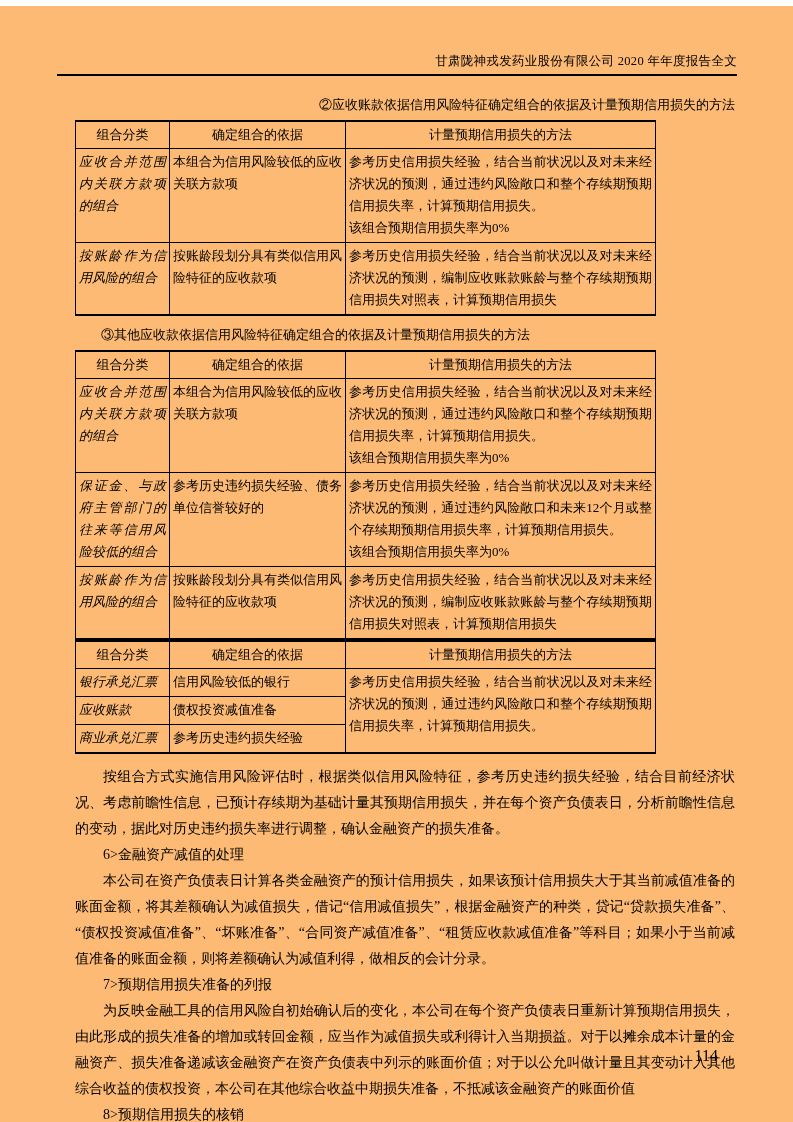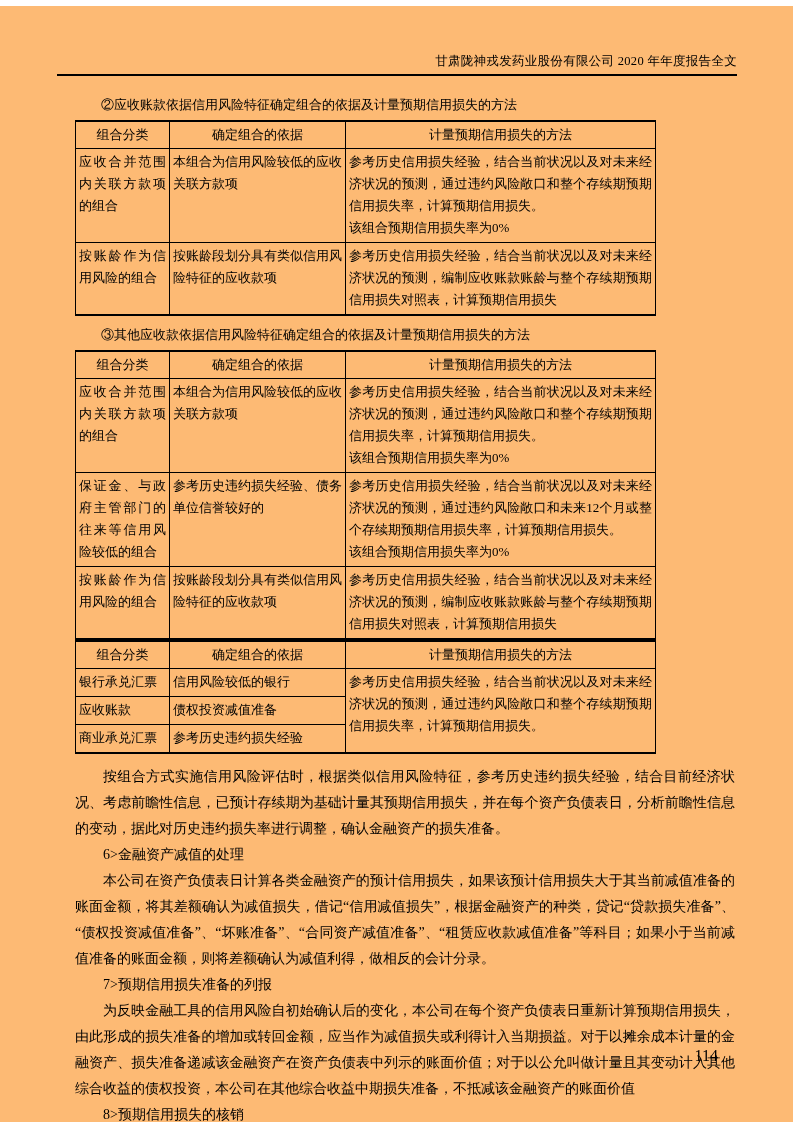--- a/index.html
+++ b/index.html
@@ -27,21 +27,21 @@
     letter-spacing:.3px;
     line-height:15px;
   }
   
   .caption{
     font-size:13px;
     text-indent:2em;
     margin:10px 0 6px 0;
     line-height:18px;
   }
-  .caption.first{margin-top:20px;}
+  .caption.first{margin-top:20px;text-align:right;}
   
   table.clt{
     border-collapse:collapse;
     table-layout:fixed;
     width:581px;
     border:1.5px solid #000;
     border-top-width:2.5px;
     border-bottom-width:2.5px;
     font-size:13px;
   }
@@ -51,21 +51,21 @@
     padding:2px 3px 3px 3px;
     line-height:22px;
     font-weight:normal;
   }
   table.clt th{
     text-align:center;
     height:24px;
     vertical-align:middle;
     padding:1px 2px;
   }
-  td.c1{width:89px;text-align:justify;text-justify:inter-character;}
+  td.c1{width:89px;text-align:justify;text-justify:inter-character;font-style:italic;}
   td.c2{width:171px;text-align:left;}
   td.c3{width:305px;text-align:justify;text-justify:inter-character;white-space:pre-line;}
   th.c1{width:89px;} th.c2{width:171px;} th.c3{width:305px;}
   
   .paragraphs{margin-top:10px;}
   .paragraphs p{
     margin:0;
     font-size:14px;
     line-height:26px;
     text-indent:2em;

